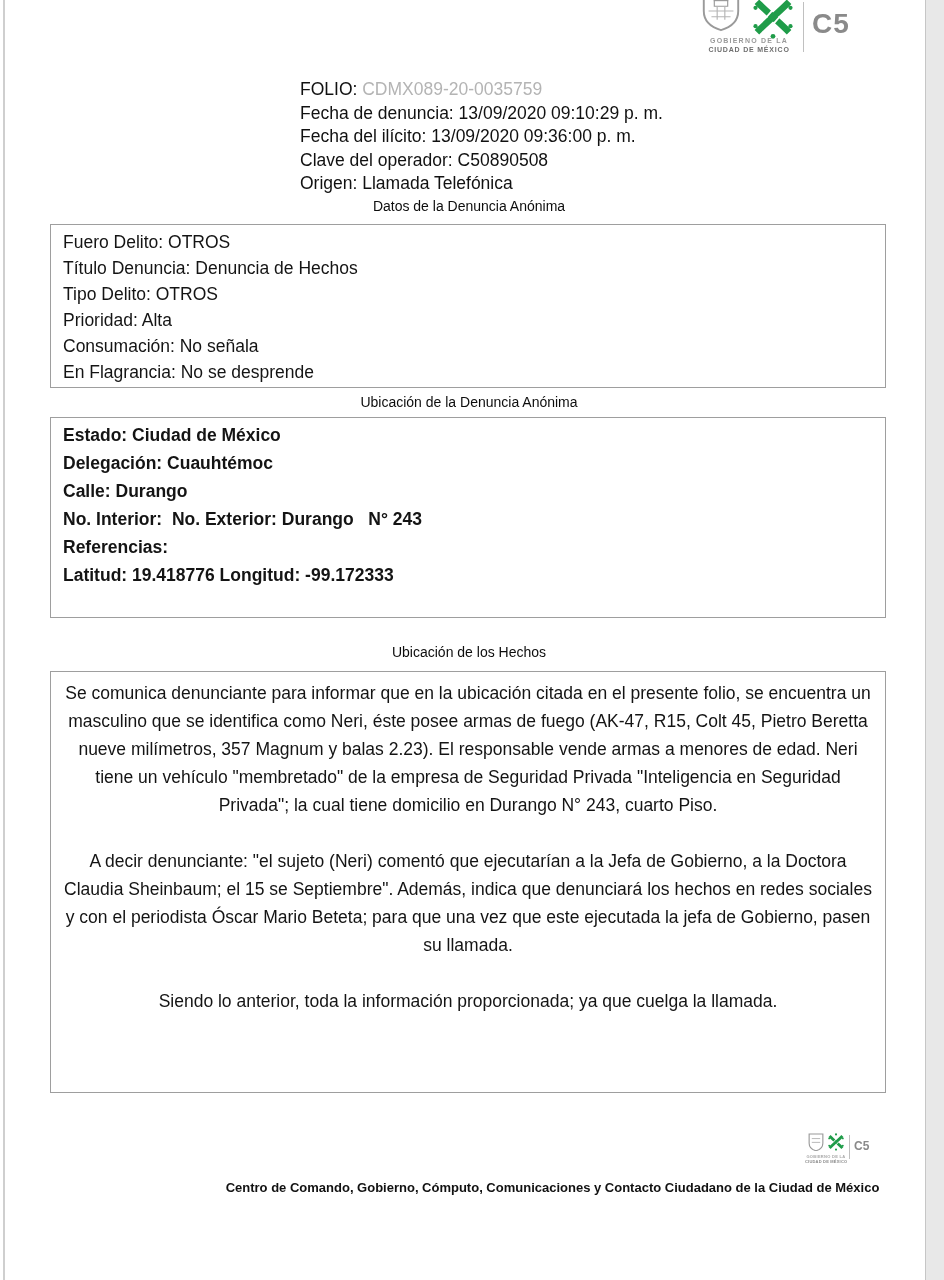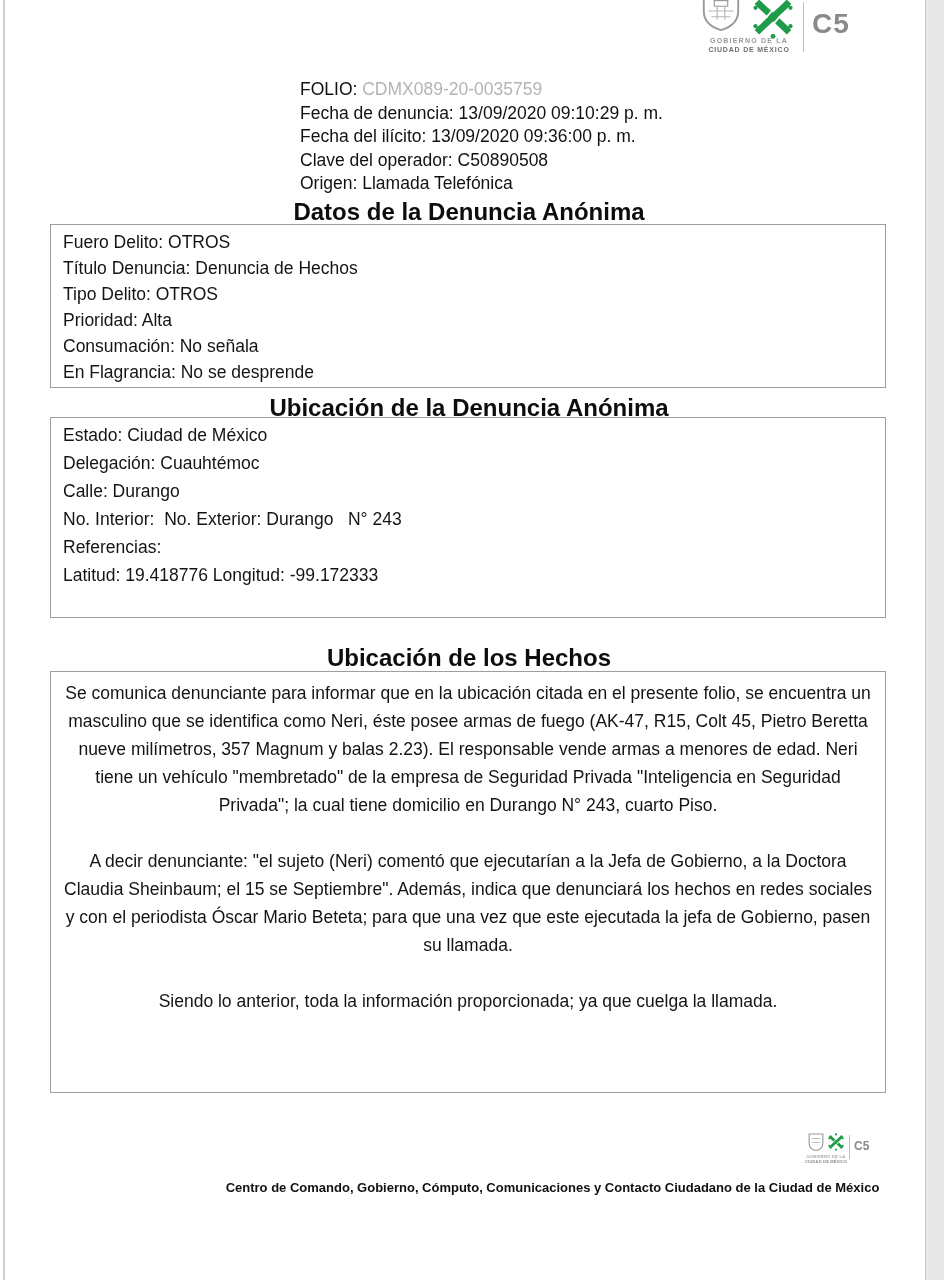--- a/index.html
+++ b/index.html
@@ -56,35 +56,35 @@
   .meta {
     position: absolute; left: 300px; top: 78px; width: 583px;
     font-size: 17.5px; line-height: 23.6px;
     white-space: nowrap;
   }
   .meta .folio-value { color: #b4b4b4; }
 
   
   .sec-title {
     position: absolute; left: 50px; width: 838px; text-align: center;
-    font-size: 24px; font-weight: bold; color: #0d0d0d;
+    font-size: 14px; font-weight: normal; color: #0d0d0d;
   }
   .t-datos     { top: 198px; }
   .t-ubicacion { top: 394px; }
   .t-narracion { top: 644px; }
 
   
   .box {
     position: absolute; left: 50px; width: 836px;
     border: 1px solid #9e9e9e; background: #ffffff;
     font-size: 17.5px; color: #141414;
   }
   .box .row { white-space: pre-wrap; }
   .box-datos     { top: 224px; height: 164px; padding: 4px 12px; line-height: 26px; }
-  .box-ubicacion { top: 417px; height: 201px; padding: 3px 12px; line-height: 28px; }
+  .box-ubicacion { top: 417px; height: 201px; padding: 3px 12px; line-height: 28px; font-weight: bold; }
   .box-narracion { top: 671px; height: 422px; padding: 7px 12px; line-height: 28px; }
   .box-narracion p { margin: 0 0 28px 0; white-space: pre-wrap; text-align: center; }
 
   
   .footer-logo {
     position: absolute; left: 808px; top: 1131px; width: 70px; height: 40px;
   }
   .fl-shield { position: absolute; left: 0; top: 2px; }
   .fl-knot   { position: absolute; left: 19px; top: 2px; }
   .fl-text1 {

